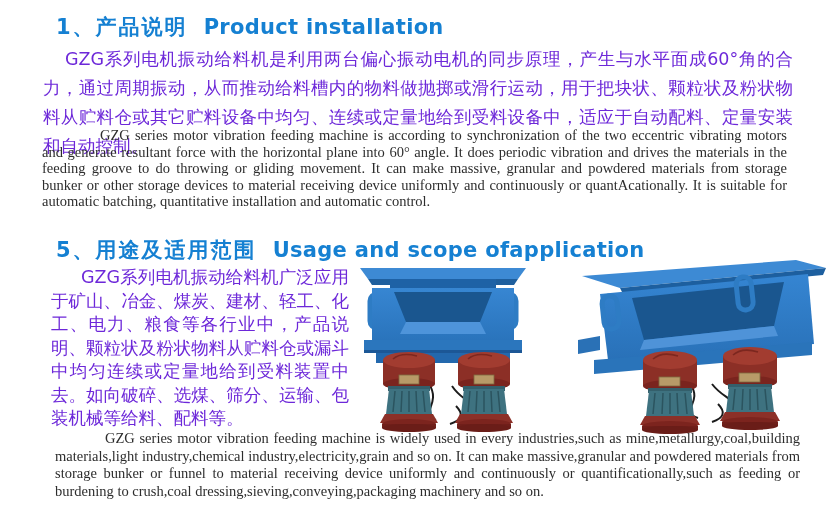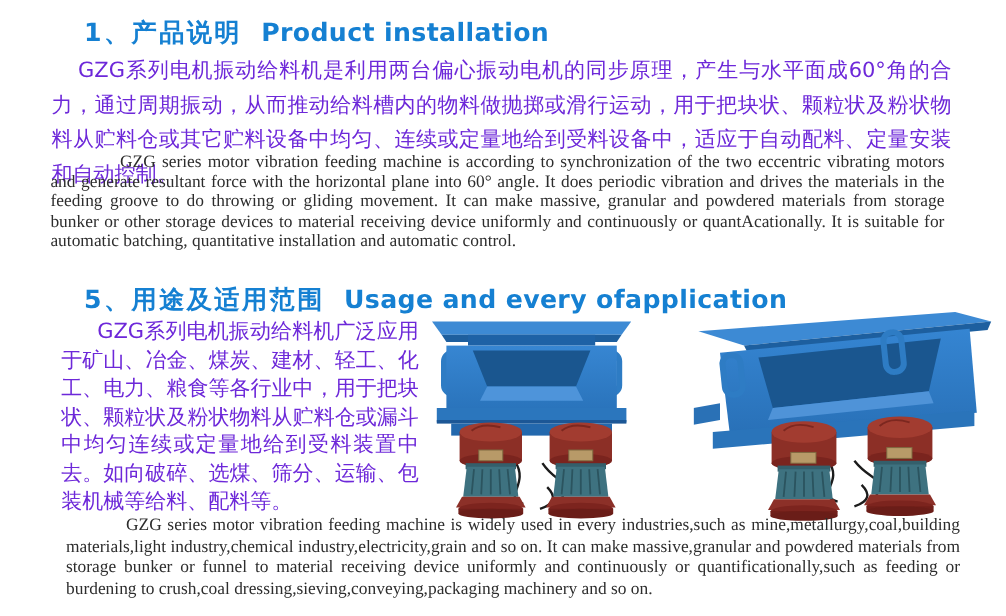--- a/index.html
+++ b/index.html
@@ -1,21 +1,21 @@
 <!DOCTYPE html>
 <html><head>
 <meta charset="utf-8">
 <style>
   html,body { margin:0; padding:0; background:#fff; }
   .page {
     position:relative; width:838px; height:513px; background:#ffffff;
     font-family:"DejaVu Sans", sans-serif; overflow:hidden;
   }
   .heading { position:absolute; color:#1580d2; font-weight:bold; font-size:21px; white-space:nowrap; }
-  .heading .zh { letter-spacing:2px;margin-left:14px; }
+  .heading .zh { letter-spacing:2px; }
   .heading .en { margin-left:16px; letter-spacing:0.3px; }
 
   .zhpara { position:absolute; color:#6d28d9; text-align:justify; }
   #p1zh { left:43px; top:45px;  width:750px; font-size:17.5px; line-height:29px;  text-indent:22px; }
   #p2zh { left:51px; top:266px; width:298px; font-size:17.5px; line-height:23.5px; text-indent:30px; }
 
   .enpara { position:absolute; font-family:"Liberation Serif", serif; color:#2d2d2d; text-align:justify; }
   #p1en { left:42px; top:127px; width:745px; font-size:14.5px; line-height:16.5px; text-indent:58px; }
   #p2en { left:55px; top:430px; width:745px; font-size:14.5px; line-height:17.5px; text-indent:50px; }
 
@@ -30,24 +30,24 @@
 
   <div class="heading" style="left:56px; top:13px;">
     <span class="zh">1、产品说明</span><span class="en">Product installation</span>
   </div>
 
   <div id="p1zh" class="zhpara">GZG系列电机振动给料机是利用两台偏心振动电机的同步原理，产生与水平面成60°角的合力，通过周期振动，从而推动给料槽内的物料做抛掷或滑行运动，用于把块状、颗粒状及粉状物料从贮料仓或其它贮料设备中均匀、连续或定量地给到受料设备中，适应于自动配料、定量安装和自动控制。</div>
 
   <div id="p1en" class="enpara">GZG series motor vibration feeding machine is according to synchronization of the two eccentric vibrating motors and generate resultant force with the horizontal plane into 60° angle.  It does periodic vibration and drives the materials in the feeding groove to do throwing or gliding movement.  It can make massive, granular and powdered materials from storage bunker or other storage devices to material receiving device uniformly and continuously or quantAcationally.  It is suitable for automatic batching, quantitative installation and automatic control.</div>
 
   <div class="heading" style="left:56px; top:236px;">
-    <span class="zh">5、用途及适用范围</span><span class="en">Usage and every ofapplication</span>
+    <span class="zh">5、用途及适用范围</span><span class="en">Usage and scope ofapplication</span>
   </div>
 
-  <div id="p2zh" class="zhpara">GZG系列电机振动给料机广泛应用于矿山、冶金、煤炭、建材、轻工、化工、电力、粮食等各行业中，用于把块状、颗粒状及粉状物料从贮料仓或漏斗中均匀连续或定量地给到受料装置中去。如向破碎、选煤、筛分、运输、包装机械等给料、配料等。</div>
+  <div id="p2zh" class="zhpara">GZG系列电机振动给料机广泛应用于矿山、冶金、煤炭、建材、轻工、化工、电力、粮食等各行业中，产品说明、颗粒状及粉状物料从贮料仓或漏斗中均匀连续或定量地给到受料装置中去。如向破碎、选煤、筛分、运输、包装机械等给料、配料等。</div>
 
   <div id="fig1" class="photo">
     <svg width="174" height="170" viewBox="0 0 174 170" xmlns="http://www.w3.org/2000/svg">
       <defs>
         <linearGradient id="bodyG1" x1="0" y1="0" x2="0" y2="1">
           <stop offset="0" stop-color="#3786d2"></stop>
             <stop offset="1" stop-color="#2a74bc"></stop>
         </linearGradient>
         <g id="motorA">
           <rect x="-26" y="8" width="52" height="24" fill="#8c2f26"></rect>

